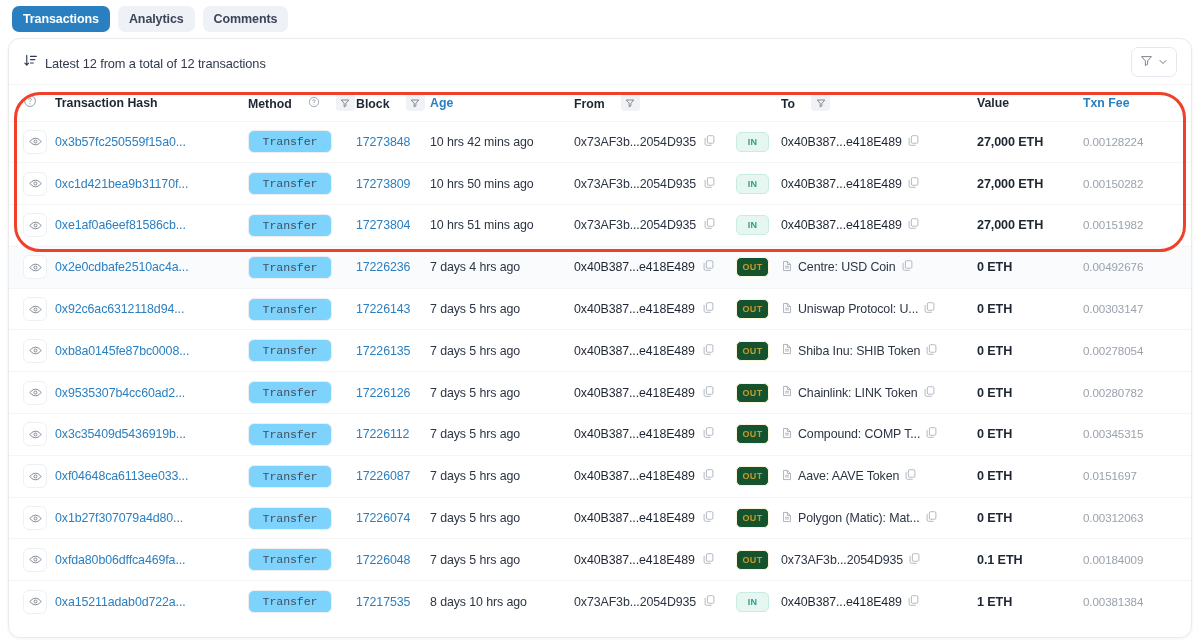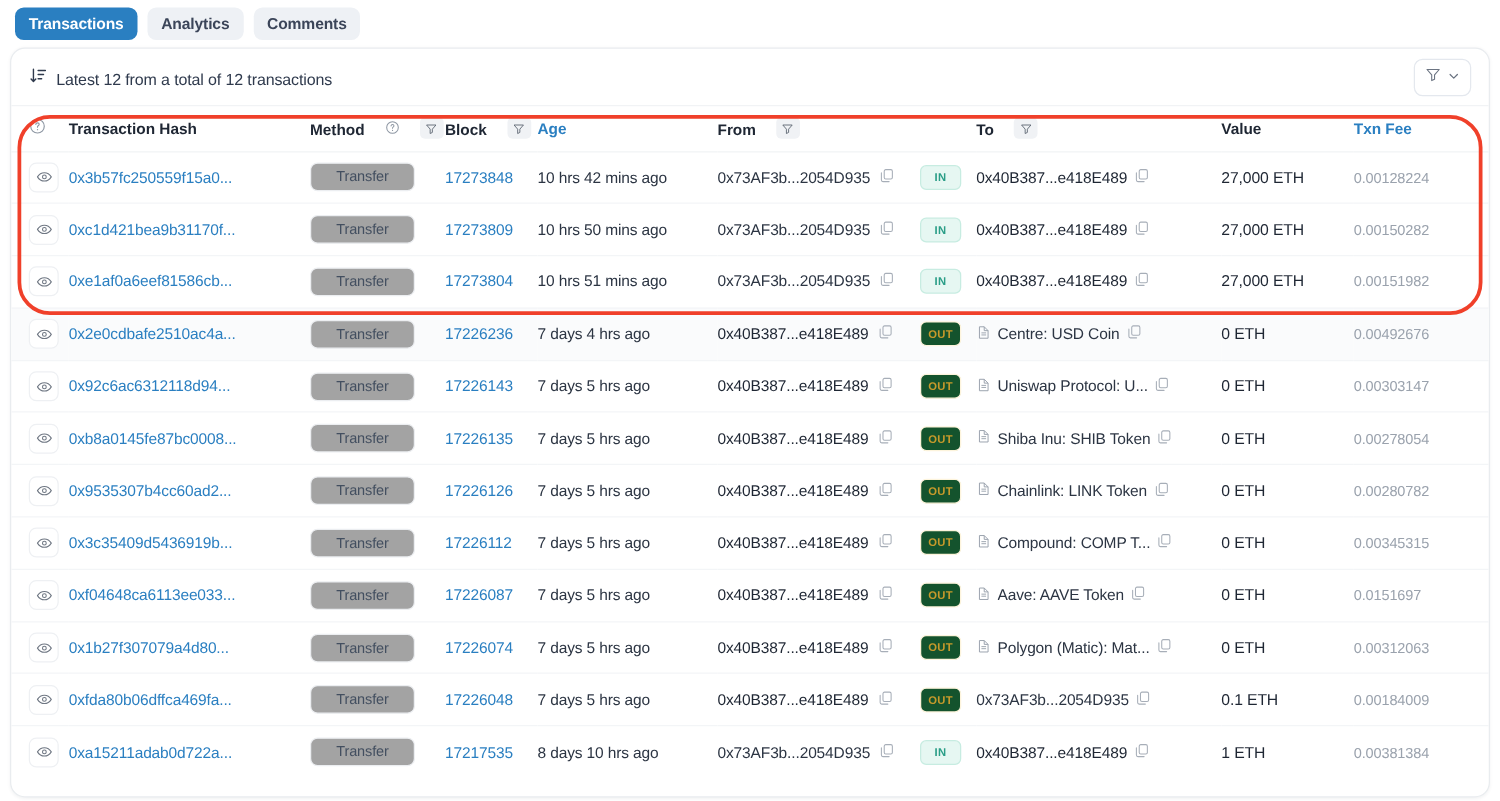--- a/index.html
+++ b/index.html
@@ -144,24 +144,25 @@
 
   .method-pill {
     display: inline-flex;
     align-items: center;
     justify-content: center;
     min-width: 84px;
     height: 23px;
     padding: 0 9px;
     font-size: 11.6px;
     color: #434f60;
-    background: #a3a3a3;
+    background: #7dd3fc;
     border: 1px solid #eceef1;
     border-radius: 6px;
     cursor: pointer;
+    font-family: Liberation Mono, monospace;
   }
 
   .addr-cell { display: flex; align-items: center; gap: 7px; }
   .copy-ic { cursor: pointer; flex: 0 0 auto; }
 
   .dir-badge {
     display: inline-flex;
     align-items: center;
     justify-content: center;
     width: 33px;
@@ -176,21 +177,21 @@
 
   .tok { display:flex; align-items:center; gap:5px; }
   .tok-name {
     max-width: 140px;
     overflow: hidden;
     text-overflow: ellipsis;
     white-space: nowrap;
     display:inline-block;
   }
 
-  .val { font-weight: 400; color:#1e2633; font-size:12.6px; }
+  .val { font-weight: 700; color:#1e2633; font-size:12.6px; }
   .fee { color:#9aa2ad; font-size:11.6px; }
 
   
   .annot {
     position: absolute;
     left: 14px;
     top: 92px;
     width: 1172px;
     height: 160px;
     border: 3px solid #f0402a;

